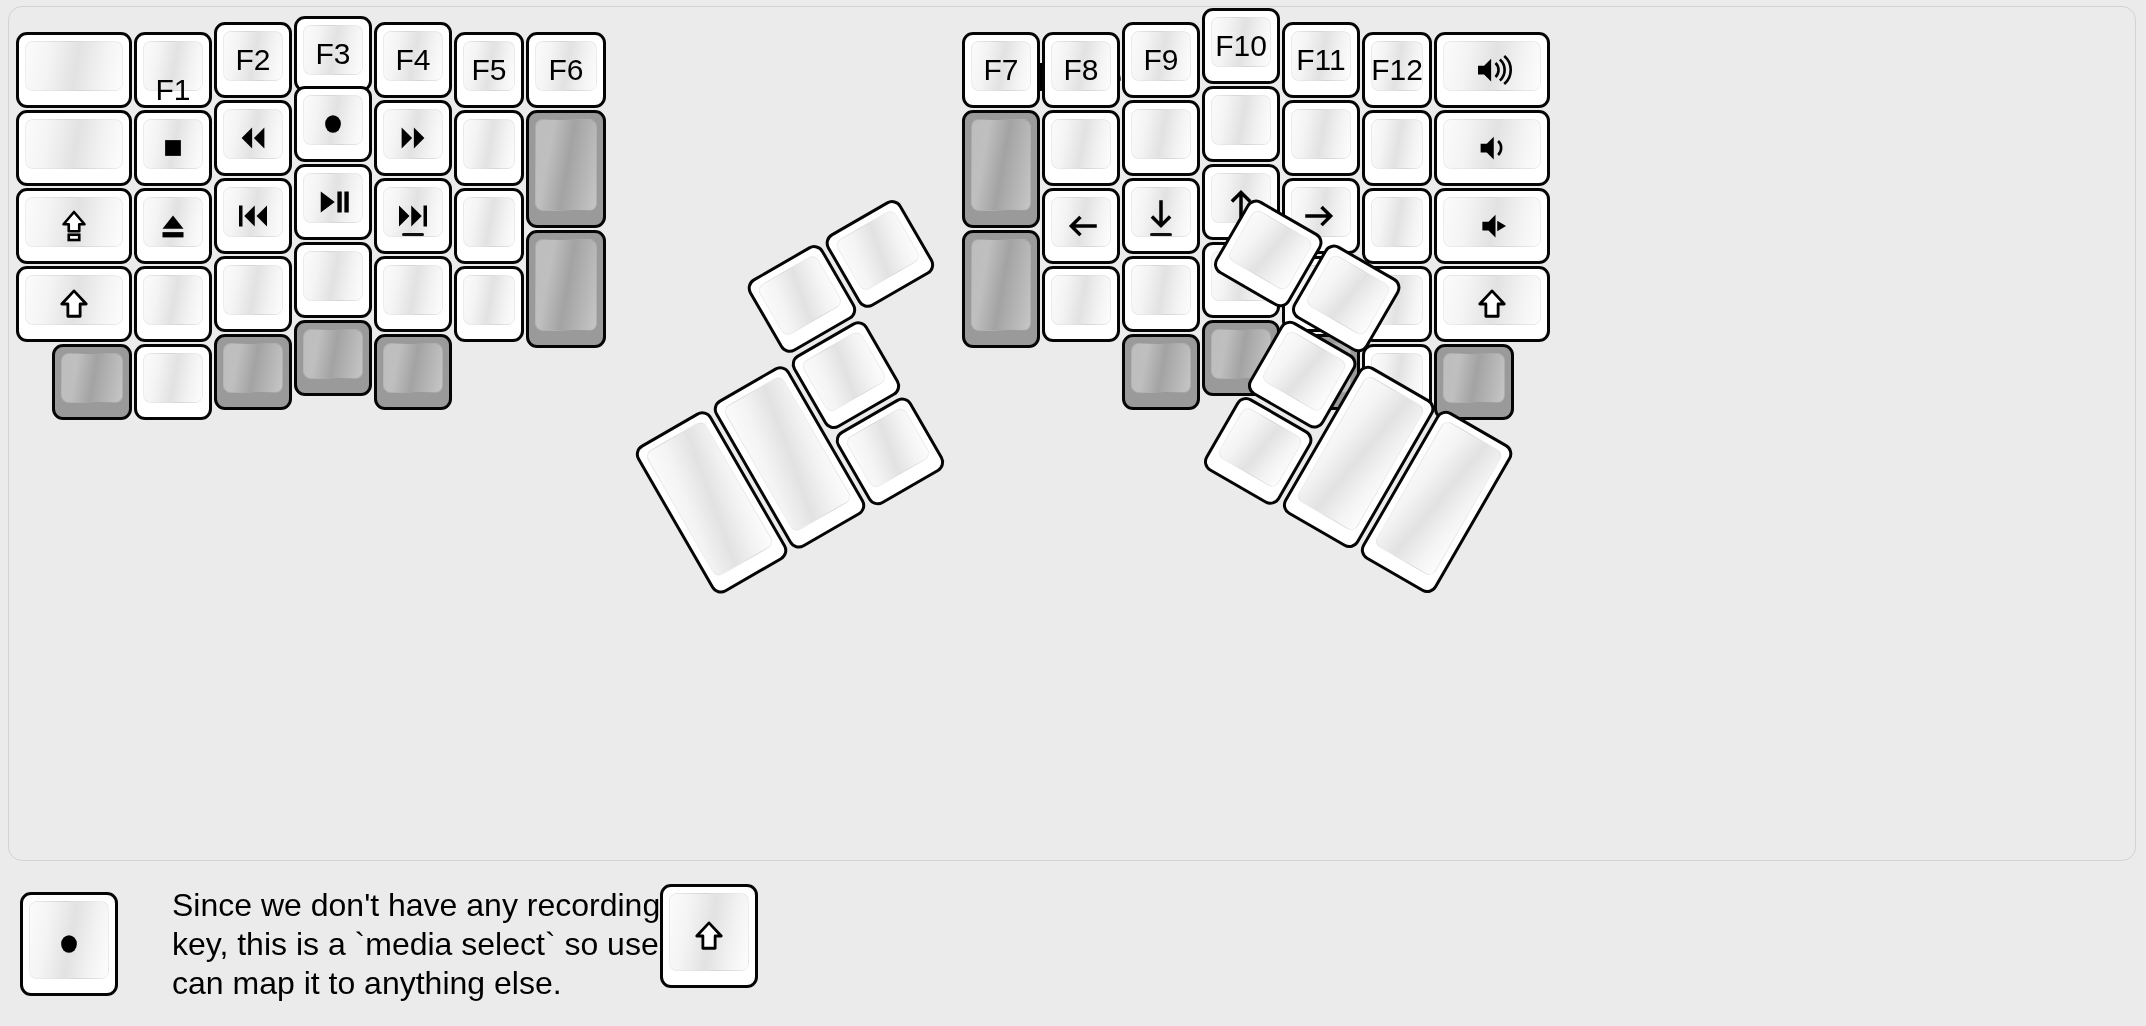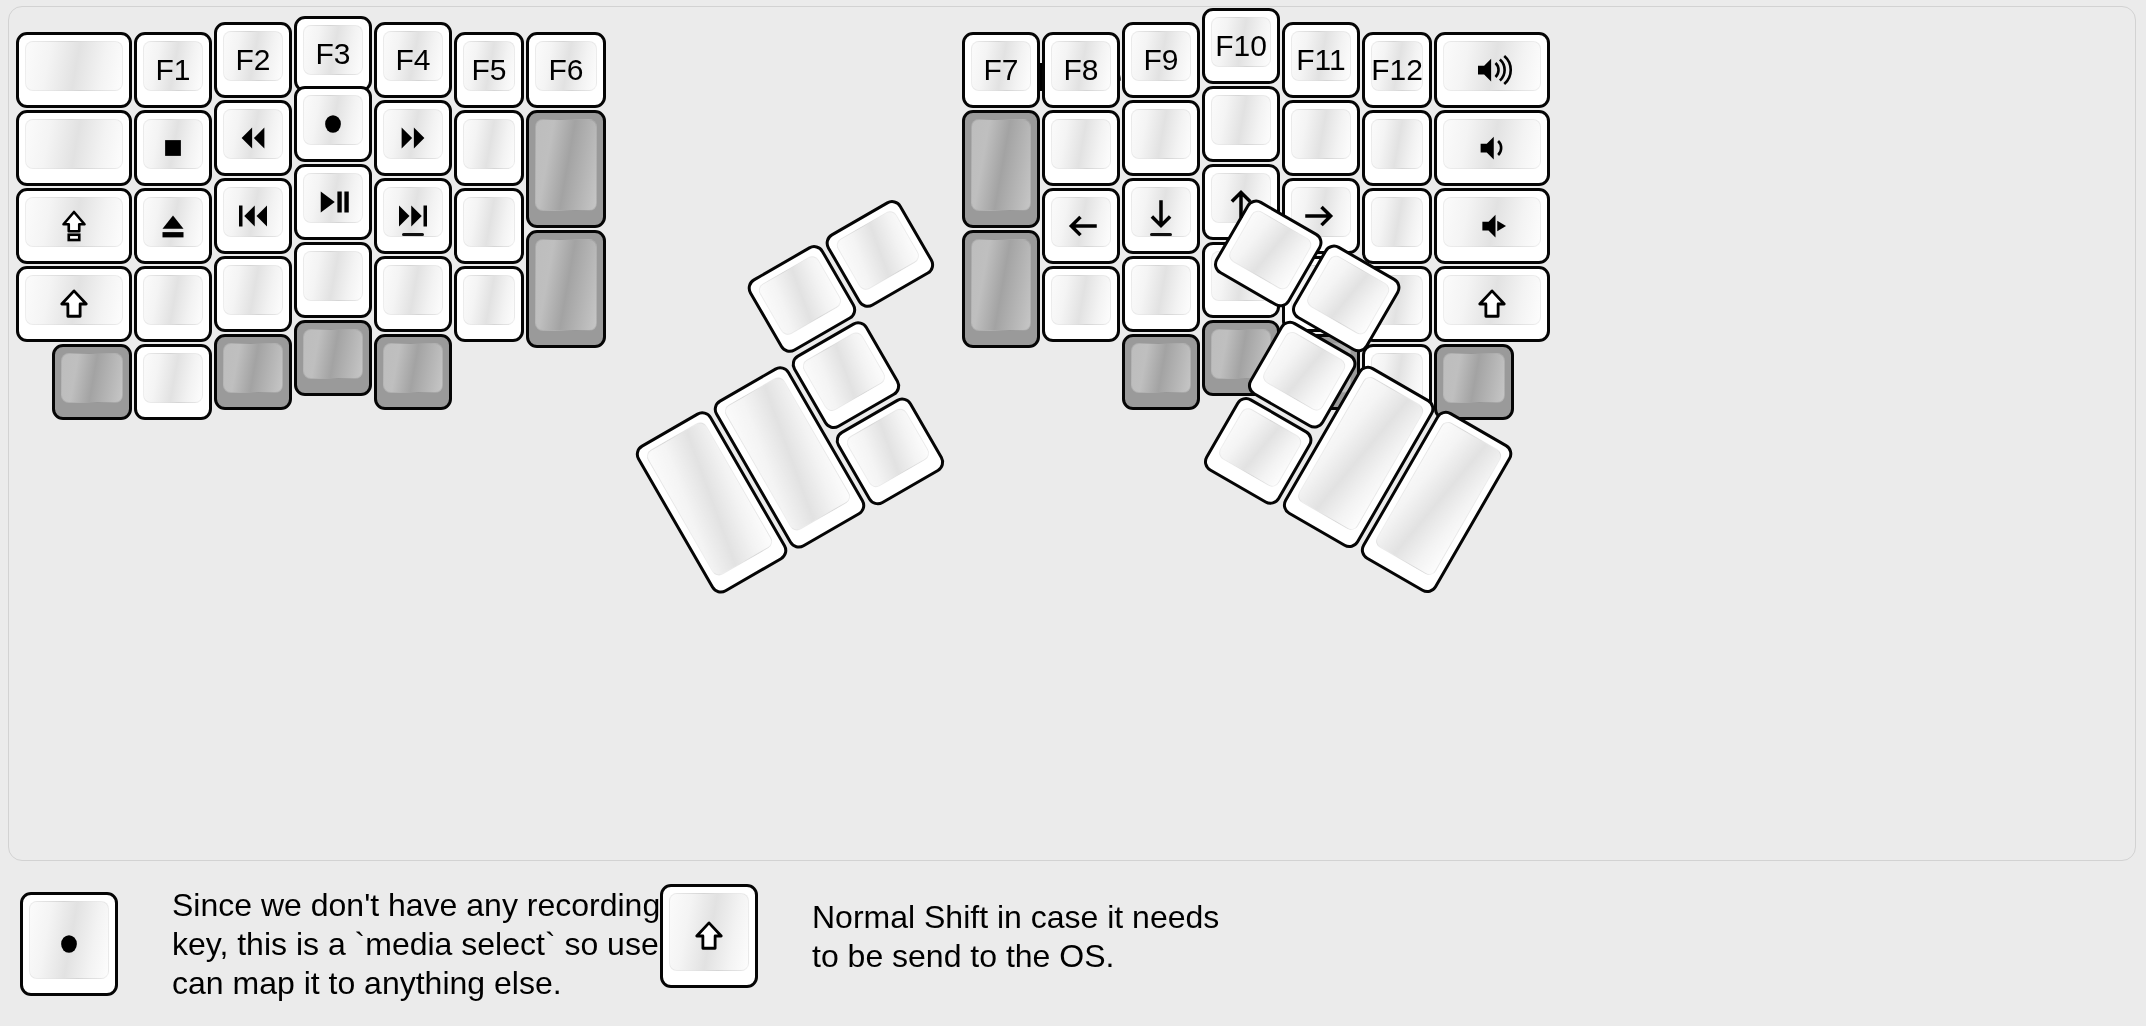--- a/index.html
+++ b/index.html
@@ -131,21 +131,21 @@
         <div class="cap"></div>
         <span class="glyph">
           <svg width="42" height="42" viewBox="0 0 48 48" fill="#000">
             <path d="M24 9 L38 24 L31 24 L31 38 L17 38 L17 24 L10 24 Z" fill="#fff" stroke="#000" stroke-width="3.2" stroke-linejoin="round"></path>
           </svg>
         </span>
       </div>
       <div class="key trans" style="left: 52px; top: 344px; width: 80px; height: 76px;">
         <div class="cap"></div>
       </div>
-      <div class="key" style="left: 134px; top: 32px; width: 78px; height: 76px;">
+      <div class="key" style="left: 134px; top: 32px; width: 78px; height: 76px; align-items: flex-end;">
         <div class="cap"></div>
         <span class="lbl">F1</span>
       </div>
       <div class="key" style="left: 134px; top: 110px; width: 78px; height: 76px;">
         <div class="cap"></div>
         <span class="glyph">
           <svg width="42" height="42" viewBox="0 0 48 48" fill="#000">
             <rect x="15" y="15" width="18" height="18"></rect>
           </svg>
         </span>
@@ -481,17 +481,15 @@
       </div>
       <div class="legend-item" style="left: 660px; top: 18px;">
         <div class="legend-key">
           <div class="cap"></div>
           <span class="legend-glyph">
             <svg width="42" height="42" viewBox="0 0 48 48" fill="#000">
               <path d="M24 9 L38 24 L31 24 L31 38 L17 38 L17 24 L10 24 Z" fill="#fff" stroke="#000" stroke-width="3.2" stroke-linejoin="round"></path>
             </svg>
           </span>
         </div>
-        <div class="legend-text">Normal Shift in case it needs
-to be send to the OS.</div>
       </div>
     </div>
 </div>
 
 </body></html>

